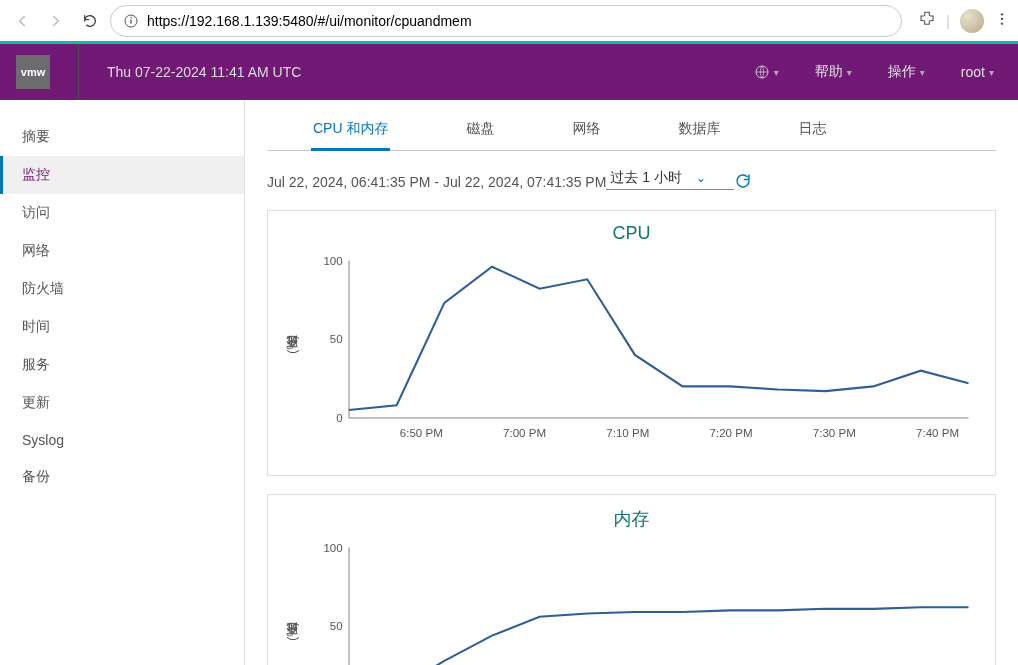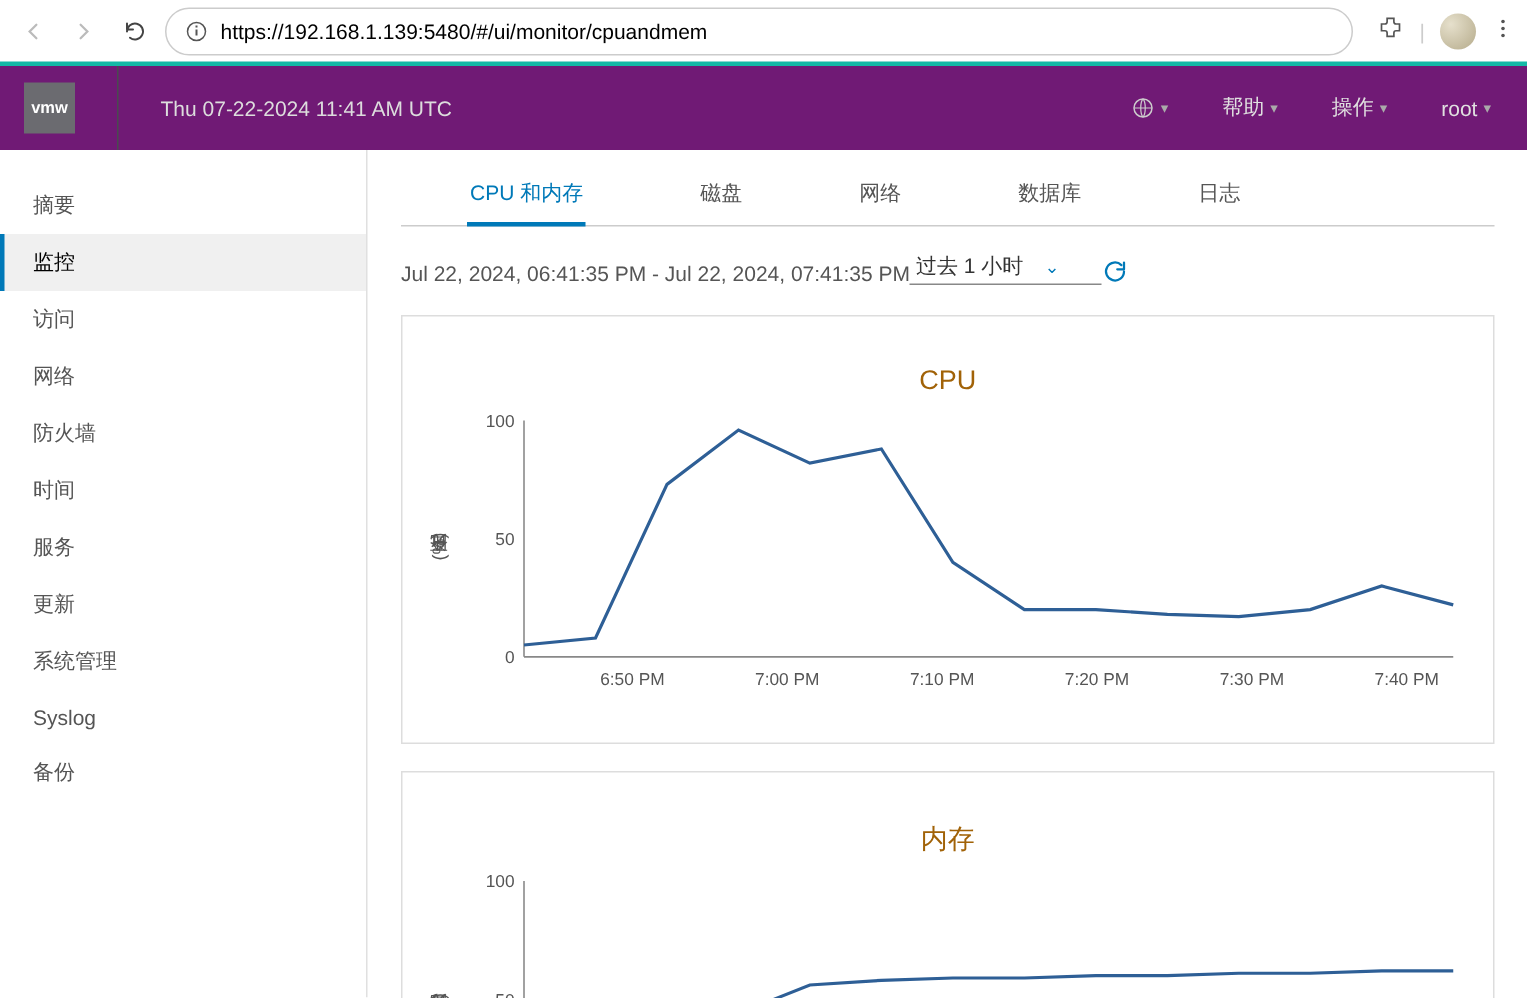--- a/index.html
+++ b/index.html
@@ -22,37 +22,37 @@
   .header-sep { width: 1px; height: 56px; background: #4a4a50; margin: 0 8px; }
   .header-time { color: #ddd; font-size: 14px; }
   .flex-grow { flex: 1; }
   .hdr-item { color: #e0e0e0; font-size: 14px; display: flex; align-items: center; gap: 4px; cursor: pointer; padding: 0 8px; }
   .chevron { font-size: 10px; color: #aaa; }
 
   
   .app-body { display: flex; height: calc(665px - 44px - 56px); }
   .sidebar { width: 245px; border-right: 1px solid #e0e0e0; padding-top: 18px; overflow-y: auto; }
   .side-item { padding: 10px 22px; color: #555; cursor: pointer; font-size: 14px; }
-  .side-item.active { color: #000000; background: #f0f0f0; box-shadow: inset 3px 0 0 #0079b8; }
+  .side-item.active { color: #701a75; background: #f0f0f0; box-shadow: inset 3px 0 0 #0079b8; }
   .content { flex: 1; padding: 20px 22px 0 22px; overflow-y: auto; }
 
   
   .tabs { display: flex; gap: 30px; border-bottom: 1px solid #ccc; margin-bottom: 16px; }
   .tab { padding: 0 2px 10px 2px; color: #555; cursor: pointer; font-size: 14px; margin-left: 44px; }
   .tab.active { color: #0079b8; border-bottom: 3px solid #0079b8; margin-bottom: -1px; }
 
   
   .range-row { display: flex; align-items: flex-end; gap: 0; margin-bottom: 20px; color: #555; }
   .time-select { border: none; border-bottom: 1px solid #888; padding: 2px 28px 2px 4px; background: transparent; color: #333; cursor: pointer; position: relative; display: inline-flex; align-items: center; }
   .time-select .sel-chevron { color: #0079b8; margin-left: 14px; font-size: 12px; }
   .refresh { color: #0079b8; cursor: pointer; display: inline-flex; }
 
   
   .chart-card { border: 1px solid #ddd; padding: 12px 16px 34px 16px; margin-bottom: 18px; position: relative; }
-  .chart-title { text-align: center; font-size: 18px; color: #a16207; margin-bottom: 8px; margin-top: 20px; }
+  .chart-title { text-align: center; font-size: 18px; color: #0f766e; margin-bottom: 8px; }
   .chart-wrap { display: flex; }
   .y-axis-label { writing-mode: vertical-rl; transform: rotate(180deg); font-size: 12px; color: #555; text-align: center; margin-right: 6px; }
   .plot { flex: 1; position: relative; }
   .plot svg { width: 100%; display: block; }
   .axis-line { stroke: #888; stroke-width: 1; }
   .data-line { stroke: #2e5f96; stroke-width: 2; fill: none; }
   .tick-label { font-size: 11px; fill: #555; text-anchor: middle; }
   .y-tick { font-size: 11px; fill: #555; text-anchor: end; }
 </style>
 </head>
@@ -131,21 +131,20 @@
 <div class="app-body">
   <div class="sidebar" id="sidebar">
       <div class="side-item">摘要</div>
       <div class="side-item active">监控</div>
       <div class="side-item">访问</div>
       <div class="side-item">网络</div>
       <div class="side-item">防火墙</div>
       <div class="side-item">时间</div>
       <div class="side-item">服务</div>
       <div class="side-item">更新</div>
-      <div class="side-item">系统管理</div>
       <div class="side-item">Syslog</div>
       <div class="side-item">备份</div>
     </div>
 
   <div class="content">
     <div class="tabs" id="tabs">
         <div class="tab active">CPU 和内存</div>
         <div class="tab">磁盘</div>
         <div class="tab">网络</div>
         <div class="tab">数据库</div>

